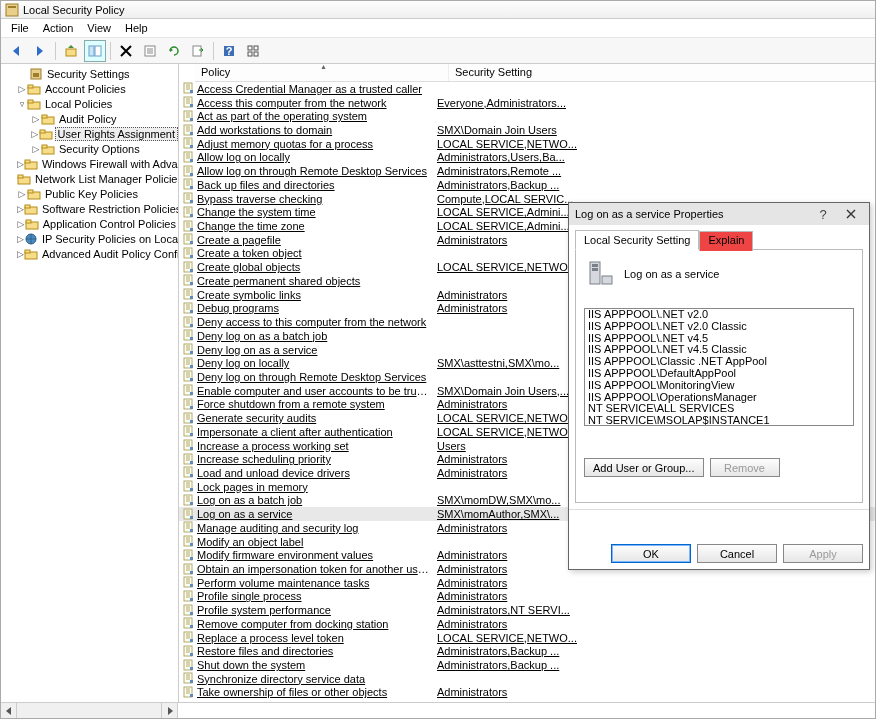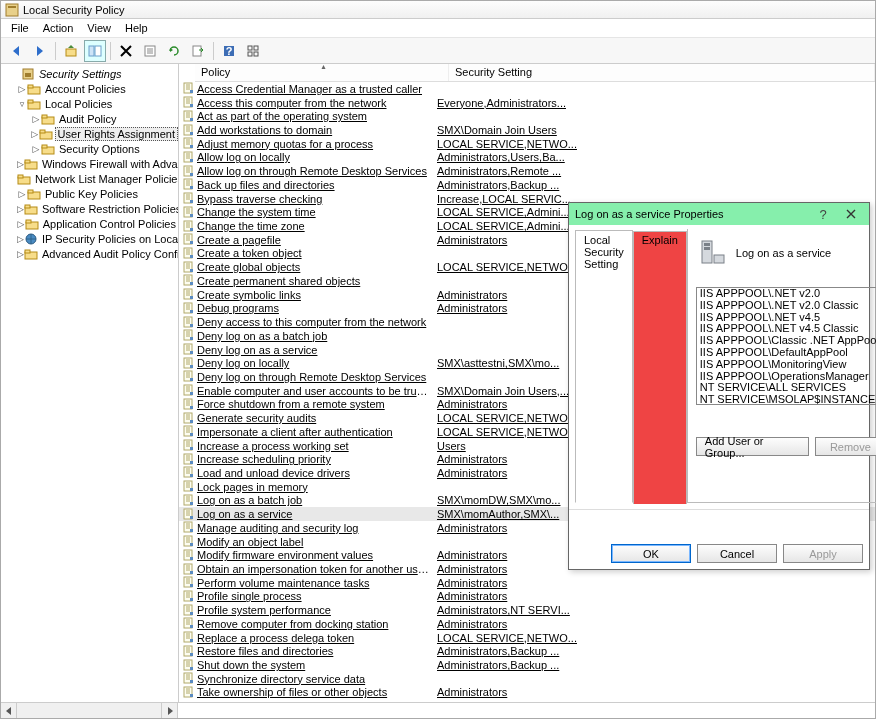--- a/index.html
+++ b/index.html
@@ -31,25 +31,25 @@
 .list-row.sel { background: #e8e8e8; }
 .list-row .licon { width: 14px; height: 13px; margin: 0 2px; display: inline-flex; align-items: center; justify-content: center; flex-shrink: 0; }
 .list-row .pname { width: 236px; white-space: nowrap; overflow: hidden; text-overflow: ellipsis; }
 .list-row .pset { flex: 1; white-space: nowrap; overflow: hidden; text-overflow: ellipsis; padding-left: 4px; }
 .scrollbar-bottom { height: 16px; border-top: 1px solid #ccc; background: #f0f0f0; display: flex; }
 .sb-left { width: 16px; height: 100%; border-right: 1px solid #ccc; display: flex; align-items: center; justify-content: center; }
 .sb-right { width: 16px; height: 100%; border-left: 1px solid #ccc; display: flex; align-items: center; justify-content: center; margin-left: auto; }
 .sb-track { flex: 1; }
 
 .dialog { position: absolute; left: 568px; top: 202px; width: 302px; height: 368px; background: #fff; border: 1px solid #666; box-shadow: 2px 2px 6px rgba(0,0,0,0.2); display: flex; flex-direction: column; }
-.dlg-title { height: 22px; display: flex; align-items: center; padding: 0 6px; background: #86efac; }
+.dlg-title { height: 22px; display: flex; align-items: center; padding: 0 6px; background: #e5e5e5; }
 .dlg-title-text { flex: 1; }
 .dlg-close-area { display: flex; gap: 4px; }
 .dlg-x { width: 24px; height: 18px; display: flex; align-items: center; justify-content: center; cursor: default; }
-.dlg-body { flex: 1; padding: 4px 6px 6px 6px; display: flex; flex-direction: row; }
+.dlg-body { flex: 1; padding: 4px 6px 6px 6px; display: flex; flex-direction: column; }
 .tabs { display: flex; border-bottom: 1px solid #bbb; }
 .tab { padding: 3px 8px; border: 1px solid #bbb; border-bottom: none; margin-right: 0; background: #ef4444; position: relative; top: 1px; }
 .tab.active { background: #fff; border-bottom: 1px solid #fff; }
 .tab:not(.active) { top: 2px; padding-top: 2px; padding-bottom: 2px; }
 .tab-content { border: 1px solid #bbb; border-top: none; flex: 1; padding: 8px; display: flex; flex-direction: column; }
 .policy-head { display: flex; align-items: center; gap: 8px; margin-bottom: 18px; }
 .policy-head-icon { width: 32px; height: 32px; }
 .userlist { border: 1px solid #888; height: 118px; overflow-y: scroll; overflow-x: hidden; font-size: 11px; }
 .userlist div { padding: 0 3px; height: 11.8px; line-height: 11.8px; white-space: nowrap; overflow: hidden; text-overflow: ellipsis; }
 .btnrow { display: flex; gap: 6px; margin-top: 4px; }
@@ -143,21 +143,21 @@
           <rect x="2" y="2" width="4" height="4" fill="none" stroke="#555"></rect>
           <rect x="8" y="2" width="4" height="4" fill="none" stroke="#555"></rect>
           <rect x="2" y="8" width="4" height="4" fill="none" stroke="#555"></rect>
           <rect x="8" y="8" width="4" height="4" fill="none" stroke="#555"></rect>
         </svg>
       </span>
   </div>
 
   <div class="body">
     <div class="tree-pane" id="tree-pane">
-        <div class="tree-item" style="padding-left: 10px; font-style: italic;">
+        <div class="tree-item" style="padding-left: 18px;">
           <span class="arrow"></span>
           <span class="ticon">
             <svg width="14" height="14">
               <rect x="2" y="2" width="10" height="10" fill="#e8d08a" stroke="#a07d2d"></rect>
               <rect x="4" y="6" width="6" height="4" fill="#a07d2d"></rect>
             </svg>
           </span>
           <span class="tlabel">Security Settings</span>
         </div>
         <div class="tree-item" style="padding-left: 16px;">
@@ -396,21 +396,21 @@
             <span class="licon">
               <svg width="13" height="13">
                 <rect x="2" y="1" width="8" height="10" fill="#fdfdf0" stroke="#b0a86a"></rect>
                 <line x1="4" y1="3" x2="8" y2="3" stroke="#b0a86a"></line>
                 <line x1="4" y1="5" x2="8" y2="5" stroke="#b0a86a"></line>
                 <line x1="4" y1="7" x2="8" y2="7" stroke="#b0a86a"></line>
                 <path d="M8 8 L11 8 L11 11 L8 11 Z" fill="#5a8bc2"></path>
               </svg>
             </span>
             <span class="pname">Bypass traverse checking</span>
-            <span class="pset">Increase,LOCAL SERVIC...</span>
+            <span class="pset">Compute,LOCAL SERVIC...</span>
           </div>
           <div class="list-row">
             <span class="licon">
               <svg width="13" height="13">
                 <rect x="2" y="1" width="8" height="10" fill="#fdfdf0" stroke="#b0a86a"></rect>
                 <line x1="4" y1="3" x2="8" y2="3" stroke="#b0a86a"></line>
                 <line x1="4" y1="5" x2="8" y2="5" stroke="#b0a86a"></line>
                 <line x1="4" y1="7" x2="8" y2="7" stroke="#b0a86a"></line>
                 <path d="M8 8 L11 8 L11 11 L8 11 Z" fill="#5a8bc2"></path>
               </svg>
@@ -811,21 +811,21 @@
           <div class="list-row">
             <span class="licon">
               <svg width="13" height="13">
                 <rect x="2" y="1" width="8" height="10" fill="#fdfdf0" stroke="#b0a86a"></rect>
                 <line x1="4" y1="3" x2="8" y2="3" stroke="#b0a86a"></line>
                 <line x1="4" y1="5" x2="8" y2="5" stroke="#b0a86a"></line>
                 <line x1="4" y1="7" x2="8" y2="7" stroke="#b0a86a"></line>
                 <path d="M8 8 L11 8 L11 11 L8 11 Z" fill="#5a8bc2"></path>
               </svg>
             </span>
-            <span class="pname">Replace a process delega token</span>
+            <span class="pname">Replace a process level token</span>
             <span class="pset">LOCAL SERVICE,NETWO...</span>
           </div>
           <div class="list-row">
             <span class="licon">
               <svg width="13" height="13">
                 <rect x="2" y="1" width="8" height="10" fill="#fdfdf0" stroke="#b0a86a"></rect>
                 <line x1="4" y1="3" x2="8" y2="3" stroke="#b0a86a"></line>
                 <line x1="4" y1="5" x2="8" y2="5" stroke="#b0a86a"></line>
                 <line x1="4" y1="7" x2="8" y2="7" stroke="#b0a86a"></line>
                 <path d="M8 8 L11 8 L11 11 L8 11 Z" fill="#5a8bc2"></path>

